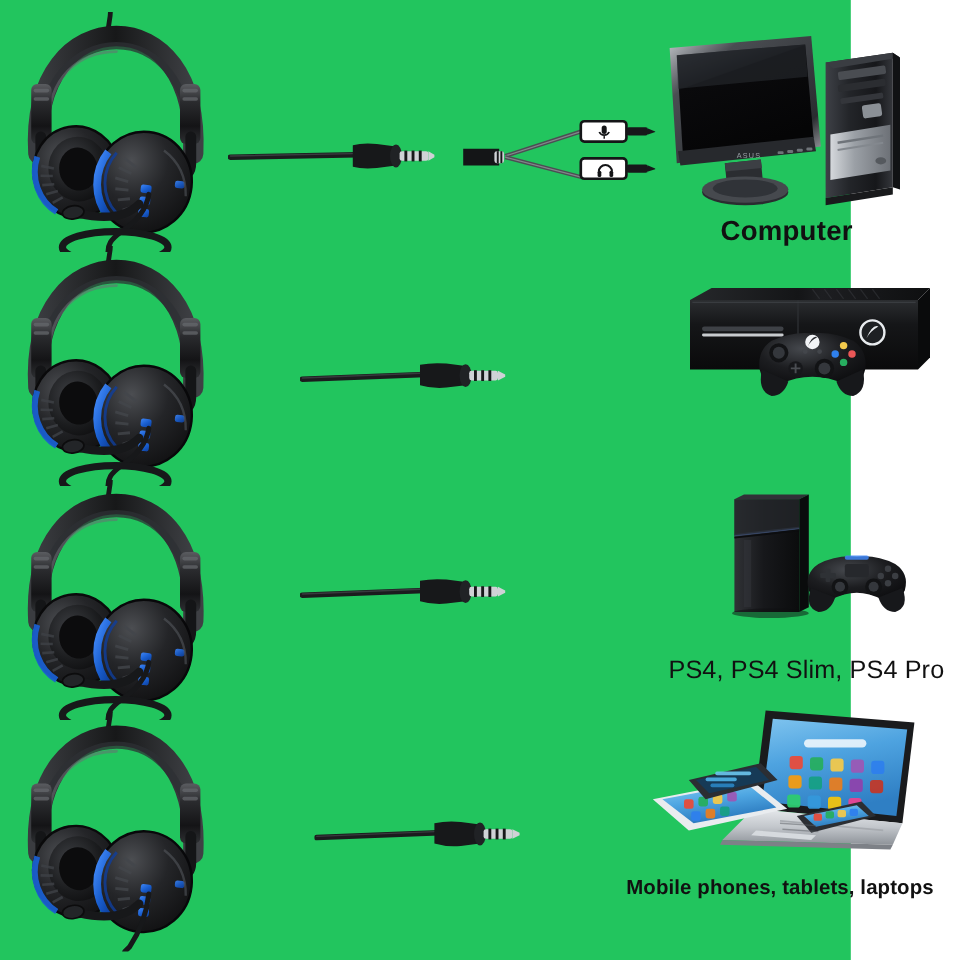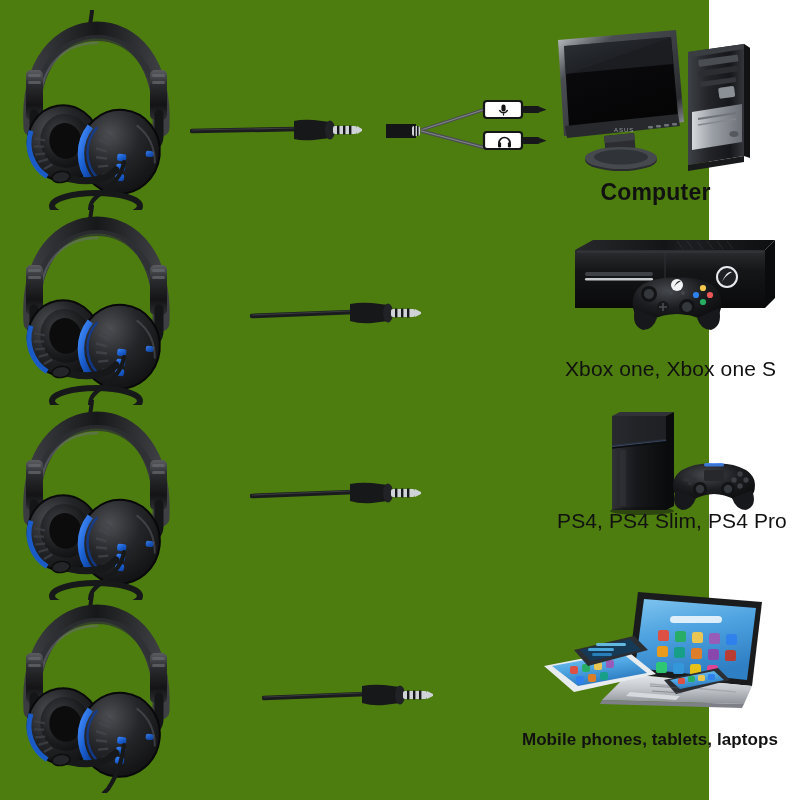--- a/index.html
+++ b/index.html
@@ -2,21 +2,21 @@
 <html><head>
 <meta charset="utf-8">
 <title>Headset Compatibility Diagram</title>
 <style>
   html,body{margin:0;padding:0;background:#ffffff;}
   body{
     width:800px;height:800px;overflow:hidden;position:relative;
     font-family:"Liberation Sans","DejaVu Sans",sans-serif;
     color:#111;
   }
-  .stage{position:absolute;left:0;top:0;width:709px;height:800px;background:#4d7c0f;}
+  .stage{position:absolute;left:0;top:0;width:709px;height:800px;background:#22c55e;}
 
   
   .headset-wrap{position:absolute;left:4px;width:185px;height:200px;}
   .headset-svg{display:block;width:185px;height:200px;}
 
   
   .cable-wrap{position:absolute;}
   .cable-svg{display:block;}
 
   
@@ -555,21 +555,20 @@
         <circle cx="78" cy="14" r="3.1" fill="#f2c94c"></circle>
         <circle cx="85" cy="21" r="3.1" fill="#eb5757"></circle>
         <circle cx="71" cy="21" r="3.1" fill="#2f80ed"></circle>
         <circle cx="78" cy="28" r="3.1" fill="#27ae60"></circle>
 
         <circle cx="46" cy="19" r="2" fill="#43464b"></circle>
         <circle cx="58" cy="19" r="2" fill="#43464b"></circle>
       </g>
     </svg>
   </div>
-  <div class="device-label lbl-xbox" style="left:548px;top:357px;width:245px;">Xbox one, Xbox one S</div>
 
   <div class="device-wrap" style="left:590px;top:410px;">
     <svg class="device-svg" width="190" height="110" viewBox="0 0 190 110">
 
       <g>
         <path d="M22 6 L76 6 L76 100 L22 100 Z" fill="url(#gPS4)"></path>
         <path d="M22 6 L30 2 L84 2 L76 6 Z" fill="#303237"></path>
         <path d="M76 6 L84 2 L84 96 L76 100 Z" fill="#0a0b0c"></path>
 
         <path d="M22 36 L76 30" stroke="#3a4a6a" stroke-width="2.2" opacity=".9"></path>
@@ -602,21 +601,21 @@
 
         <rect x="36" y="8" width="20" height="11" rx="2" fill="#26282c"></rect>
 
         <circle cx="32" cy="27" r="7" fill="#121315"></circle>
         <circle cx="32" cy="27" r="4.2" fill="#34373c"></circle>
         <circle cx="60" cy="27" r="7" fill="#121315"></circle>
         <circle cx="60" cy="27" r="4.2" fill="#34373c"></circle>
       </g>
     </svg>
   </div>
-  <div class="device-label lbl-ps4" style="left:548px;top:509px;width:248px;">PS4, PS4 Slim, PS4 Pro</div>
+  <div class="device-label lbl-ps4" style="left:548px;top:547px;width:248px;">PS4, PS4 Slim, PS4 Pro</div>
 
   <div class="device-wrap" style="left:530px;top:588px;">
     <svg class="device-svg" width="250" height="140" viewBox="0 0 250 140">
 
       <g>
 
         <path d="M108 4 L232 14 L222 98 L98 86 Z" fill="#1a1b1d"></path>
         <path d="M114 11 L226 20 L217 92 L105 80 Z" fill="url(#gLapScreen)"></path>
 
         <g opacity=".95">

